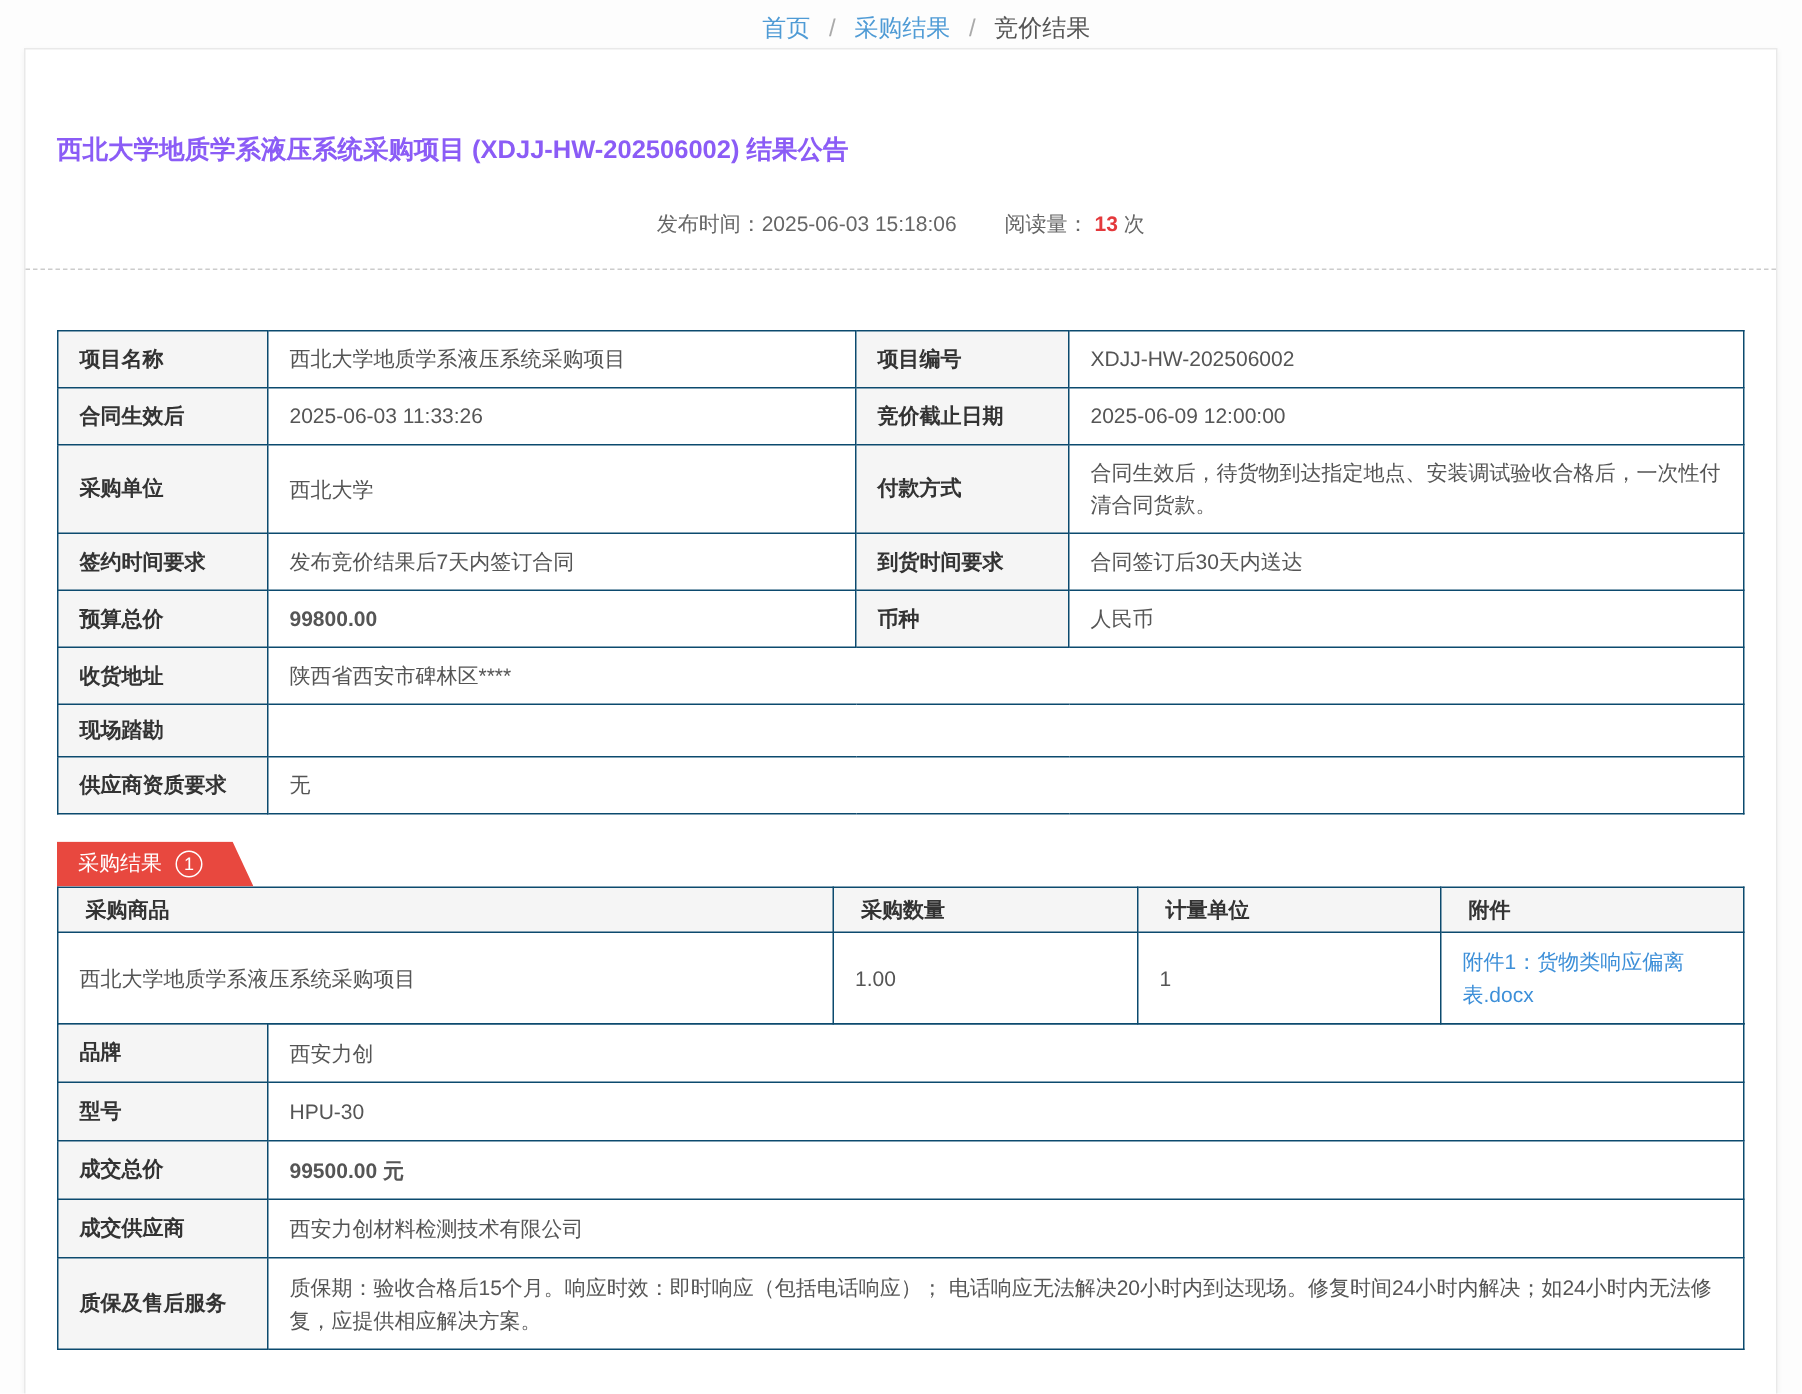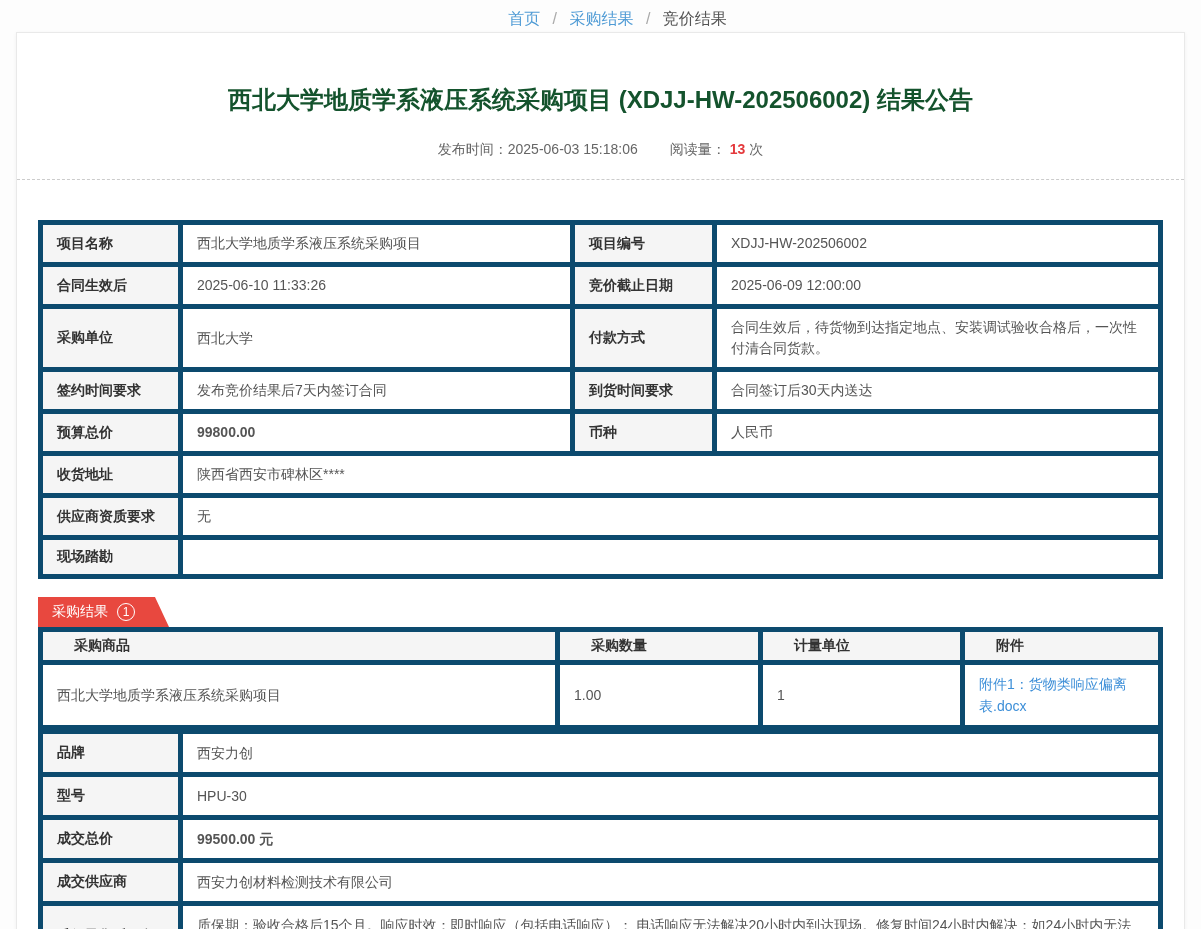--- a/index.html
+++ b/index.html
@@ -19,41 +19,41 @@
   .card {
     margin:6px 16px 0 16px;
     background:#fff;
     border:1px solid #e9e9e9;
     box-shadow:0 1px 4px rgba(0,0,0,.05);
     padding:0 21px 60px 21px;
     min-height:886px;
   }
   .title {
     margin:52px 0 0 0;
-    text-align:center;
-    font-size:24px; font-weight:bold; color:#14532d;
+    text-align:left;
+    font-size:17px; font-weight:bold; color:#8b5cf6;
     line-height:30px;
   }
   .meta {
     margin-top:26px;
     text-align:center;
     font-size:14px; color:#666;
   }
   .meta .read-label { margin-left:28px;margin-top:42px; }
   .meta .read-count {
     color:#e4393c; font-weight:bold; margin:0 4px;
   }
   .dashed-sep {
     border:0; border-top:1px dashed #ccc;
     margin:20px -21px 40px -21px;
   }
 
   
   table { width:100%; border-collapse:collapse; font-size:14px; table-layout:fixed; }
-  td, th { border:5px solid #0c4a6e; padding:8px 14px; vertical-align:middle; word-wrap:break-word; }
+  td, th { border:1px solid #0c4a6e; padding:8px 14px; vertical-align:middle; word-wrap:break-word; }
   td.lbl, th {
     background:#f5f5f5; font-weight:bold; color:#333; text-align:left;
   }
   td.val { color:#555; line-height:21px; }
   .price { color:#e4393c; font-weight:bold; }
   .empty-cell { height:20px; }
 
   
   .badge {
     margin-top:18px;
@@ -66,21 +66,21 @@
     font-size:14px;
   }
   .badge .circle {
     margin-left:9px;
     width:18px; height:18px;
     border:1px solid #fff; border-radius:50%;
     display:inline-flex; align-items:center; justify-content:center;
     font-size:12px; line-height:1;
   }
 
-  .product-table th { padding:5px 31px; height:30px; }
+  .product-table th { padding:5px 18px; height:30px; }
   .product-table td { color:#555; line-height:22px; }
   .product-table td.prod-row { height:60px; }
   .detail-table { margin-top:-1px; }
   .detail-table td.val { line-height:22px; }
   a.file-link { color:#3d8fd8; text-decoration:none; cursor:pointer; }
 </style>
 </head>
 <body>
 
 <nav class="breadcrumb">
@@ -111,21 +111,21 @@
       </colgroup>
     <tbody>
         <tr>
       <td class="lbl">项目名称</td>
       <td class="val">西北大学地质学系液压系统采购项目</td>
       <td class="lbl">项目编号</td>
       <td class="val">XDJJ-HW-202506002</td>
     </tr>
     <tr>
       <td class="lbl">合同生效后</td>
-      <td class="val">2025-06-10 11:33:26</td>
+      <td class="val">2025-06-03 11:33:26</td>
       <td class="lbl">竞价截止日期</td>
       <td class="val">2025-06-09 12:00:00</td>
     </tr>
     <tr>
       <td class="lbl">采购单位</td>
       <td class="val">西北大学</td>
       <td class="lbl">付款方式</td>
       <td class="val">合同生效后，待货物到达指定地点、安装调试验收合格后，一次性付清合同货款。</td>
     </tr>
     <tr>
@@ -138,26 +138,26 @@
       <td class="lbl">预算总价</td>
       <td class="val price">99800.00</td>
       <td class="lbl">币种</td>
       <td class="val">人民币</td>
     </tr>
     <tr>
       <td class="lbl">收货地址</td>
       <td class="val" colspan="3">陕西省西安市碑林区****</td>
     </tr>
     <tr>
+      <td class="lbl">现场踏勘</td>
+      <td class="val empty-cell" colspan="3"></td>
+    </tr>
+    <tr>
       <td class="lbl">供应商资质要求</td>
       <td class="val" colspan="3">无</td>
-    </tr>
-    <tr>
-      <td class="lbl">现场踏勘</td>
-      <td class="val empty-cell" colspan="3"></td>
     </tr>
   </tbody>
     </table>
 
   <div class="badge">
     <span>采购结果</span>
     <span class="circle">1</span>
   </div>
 
   <table class="product-table">

